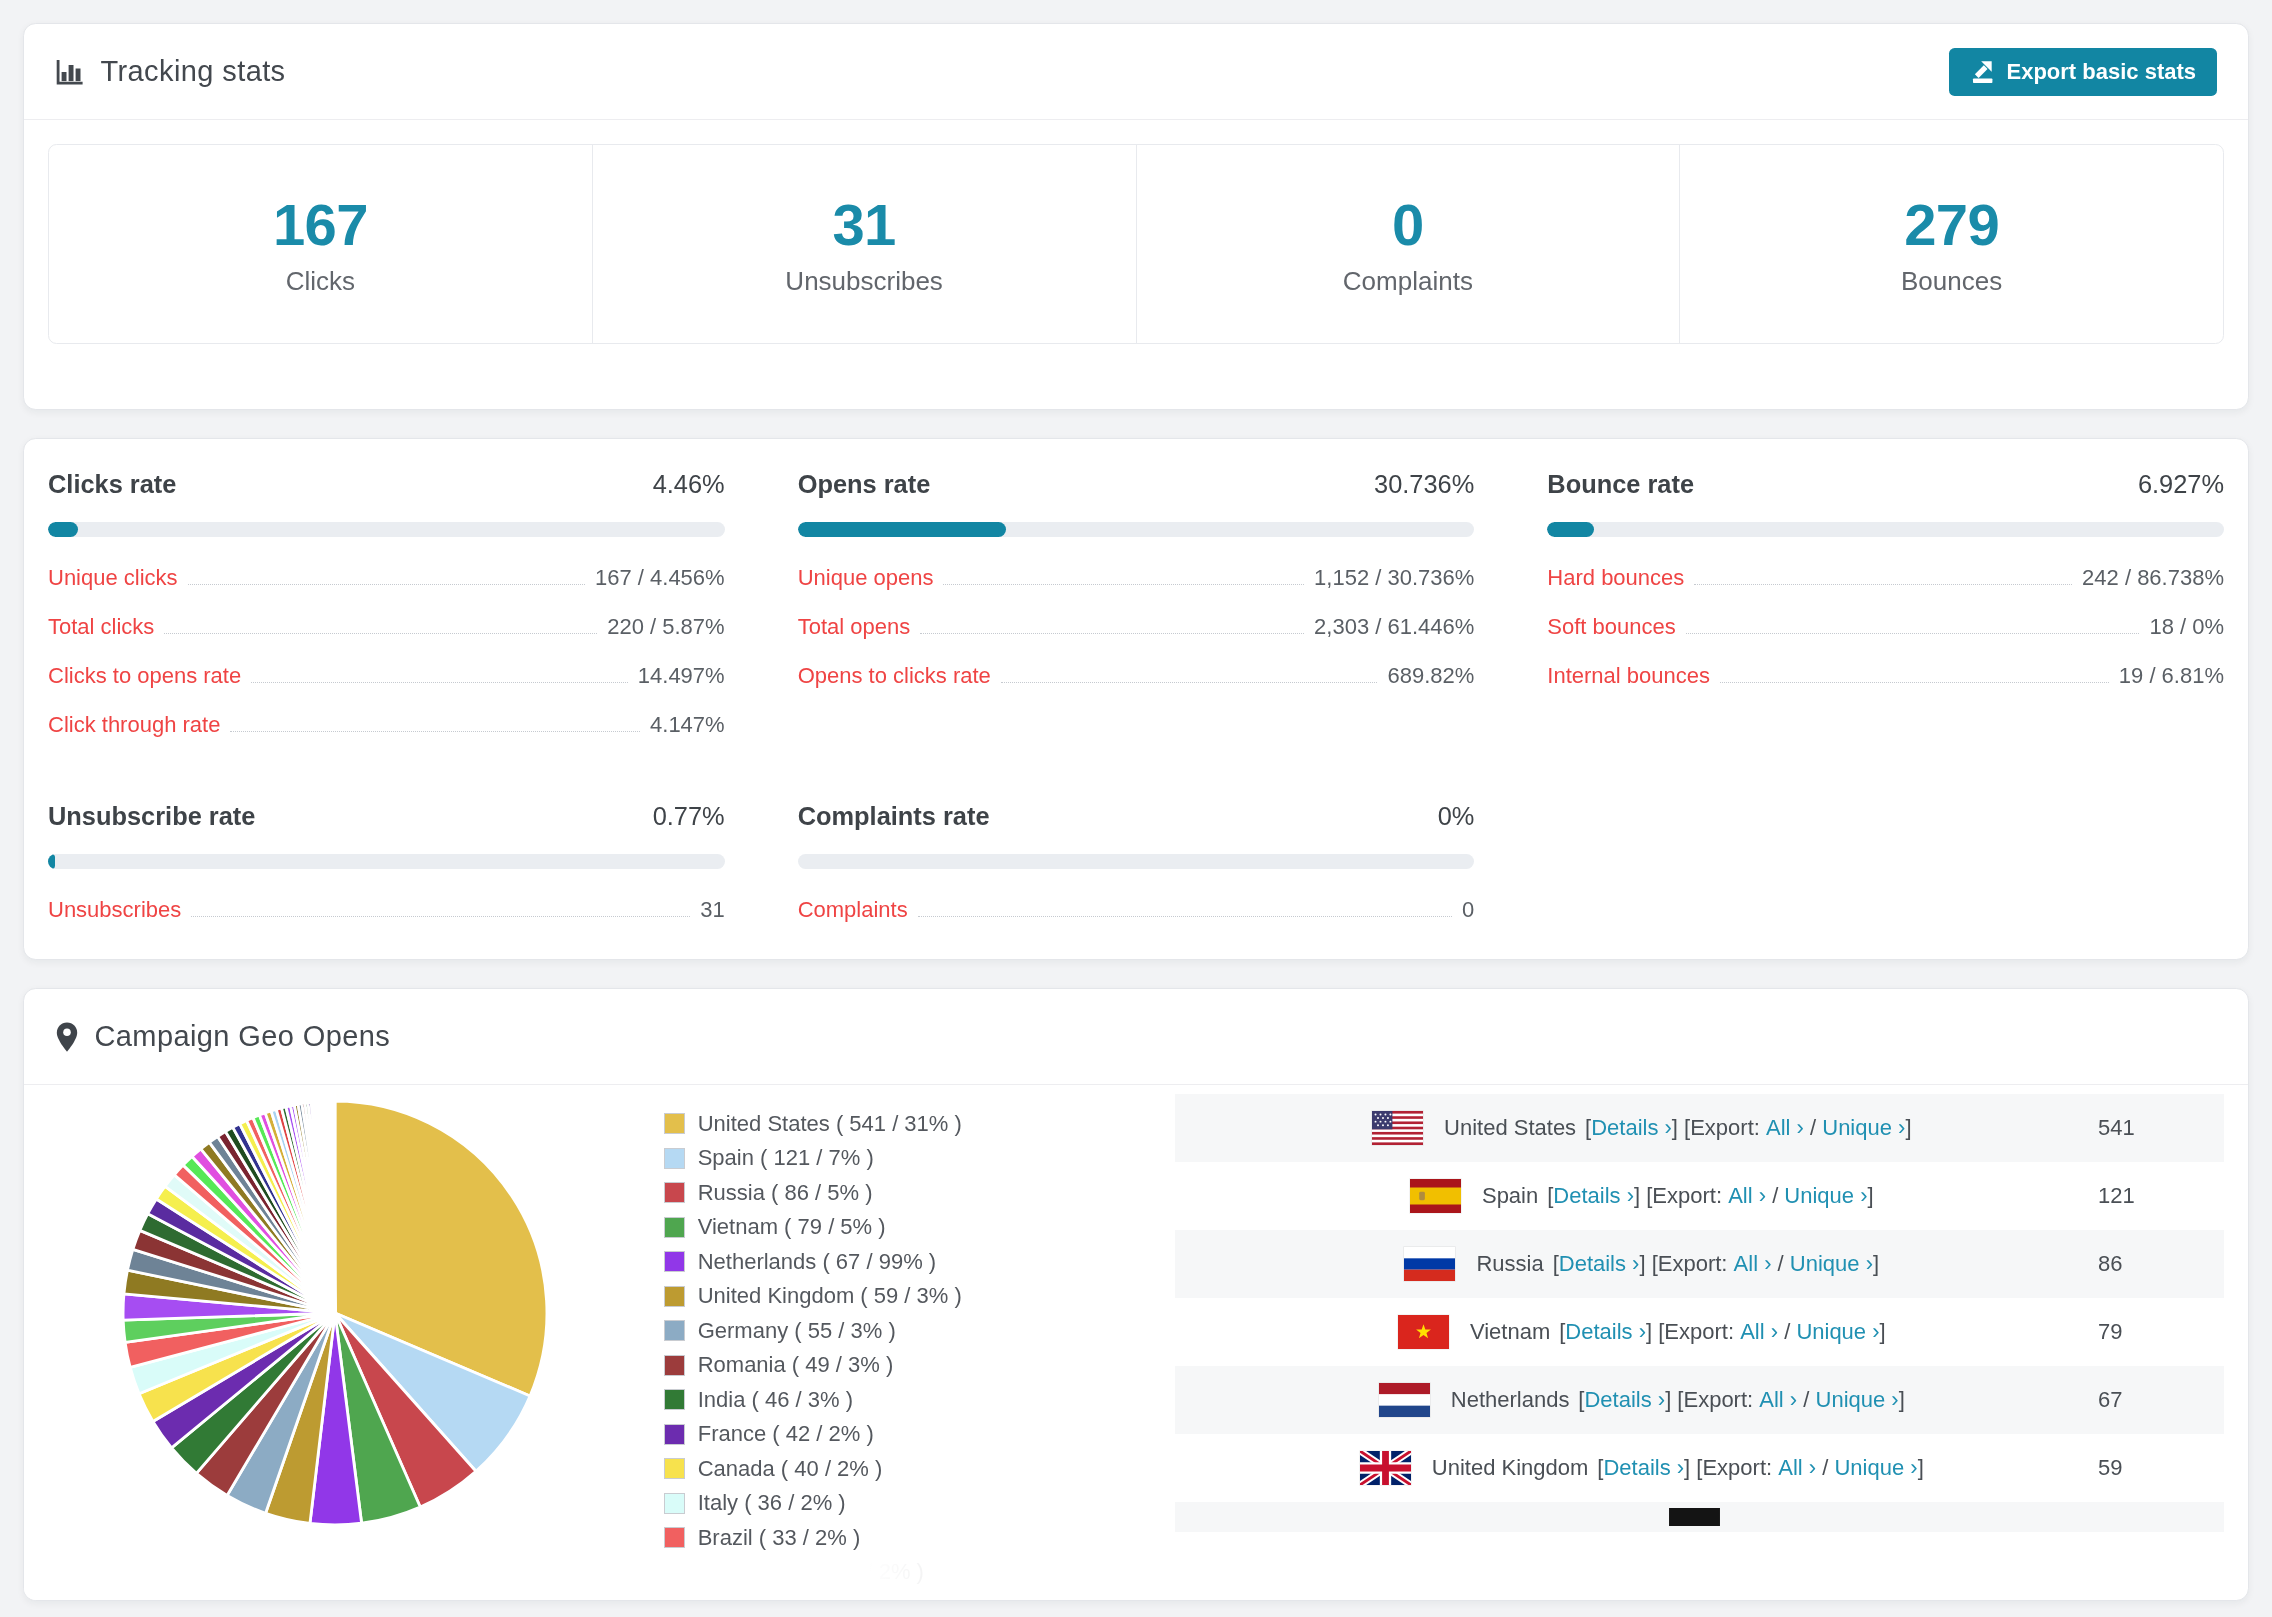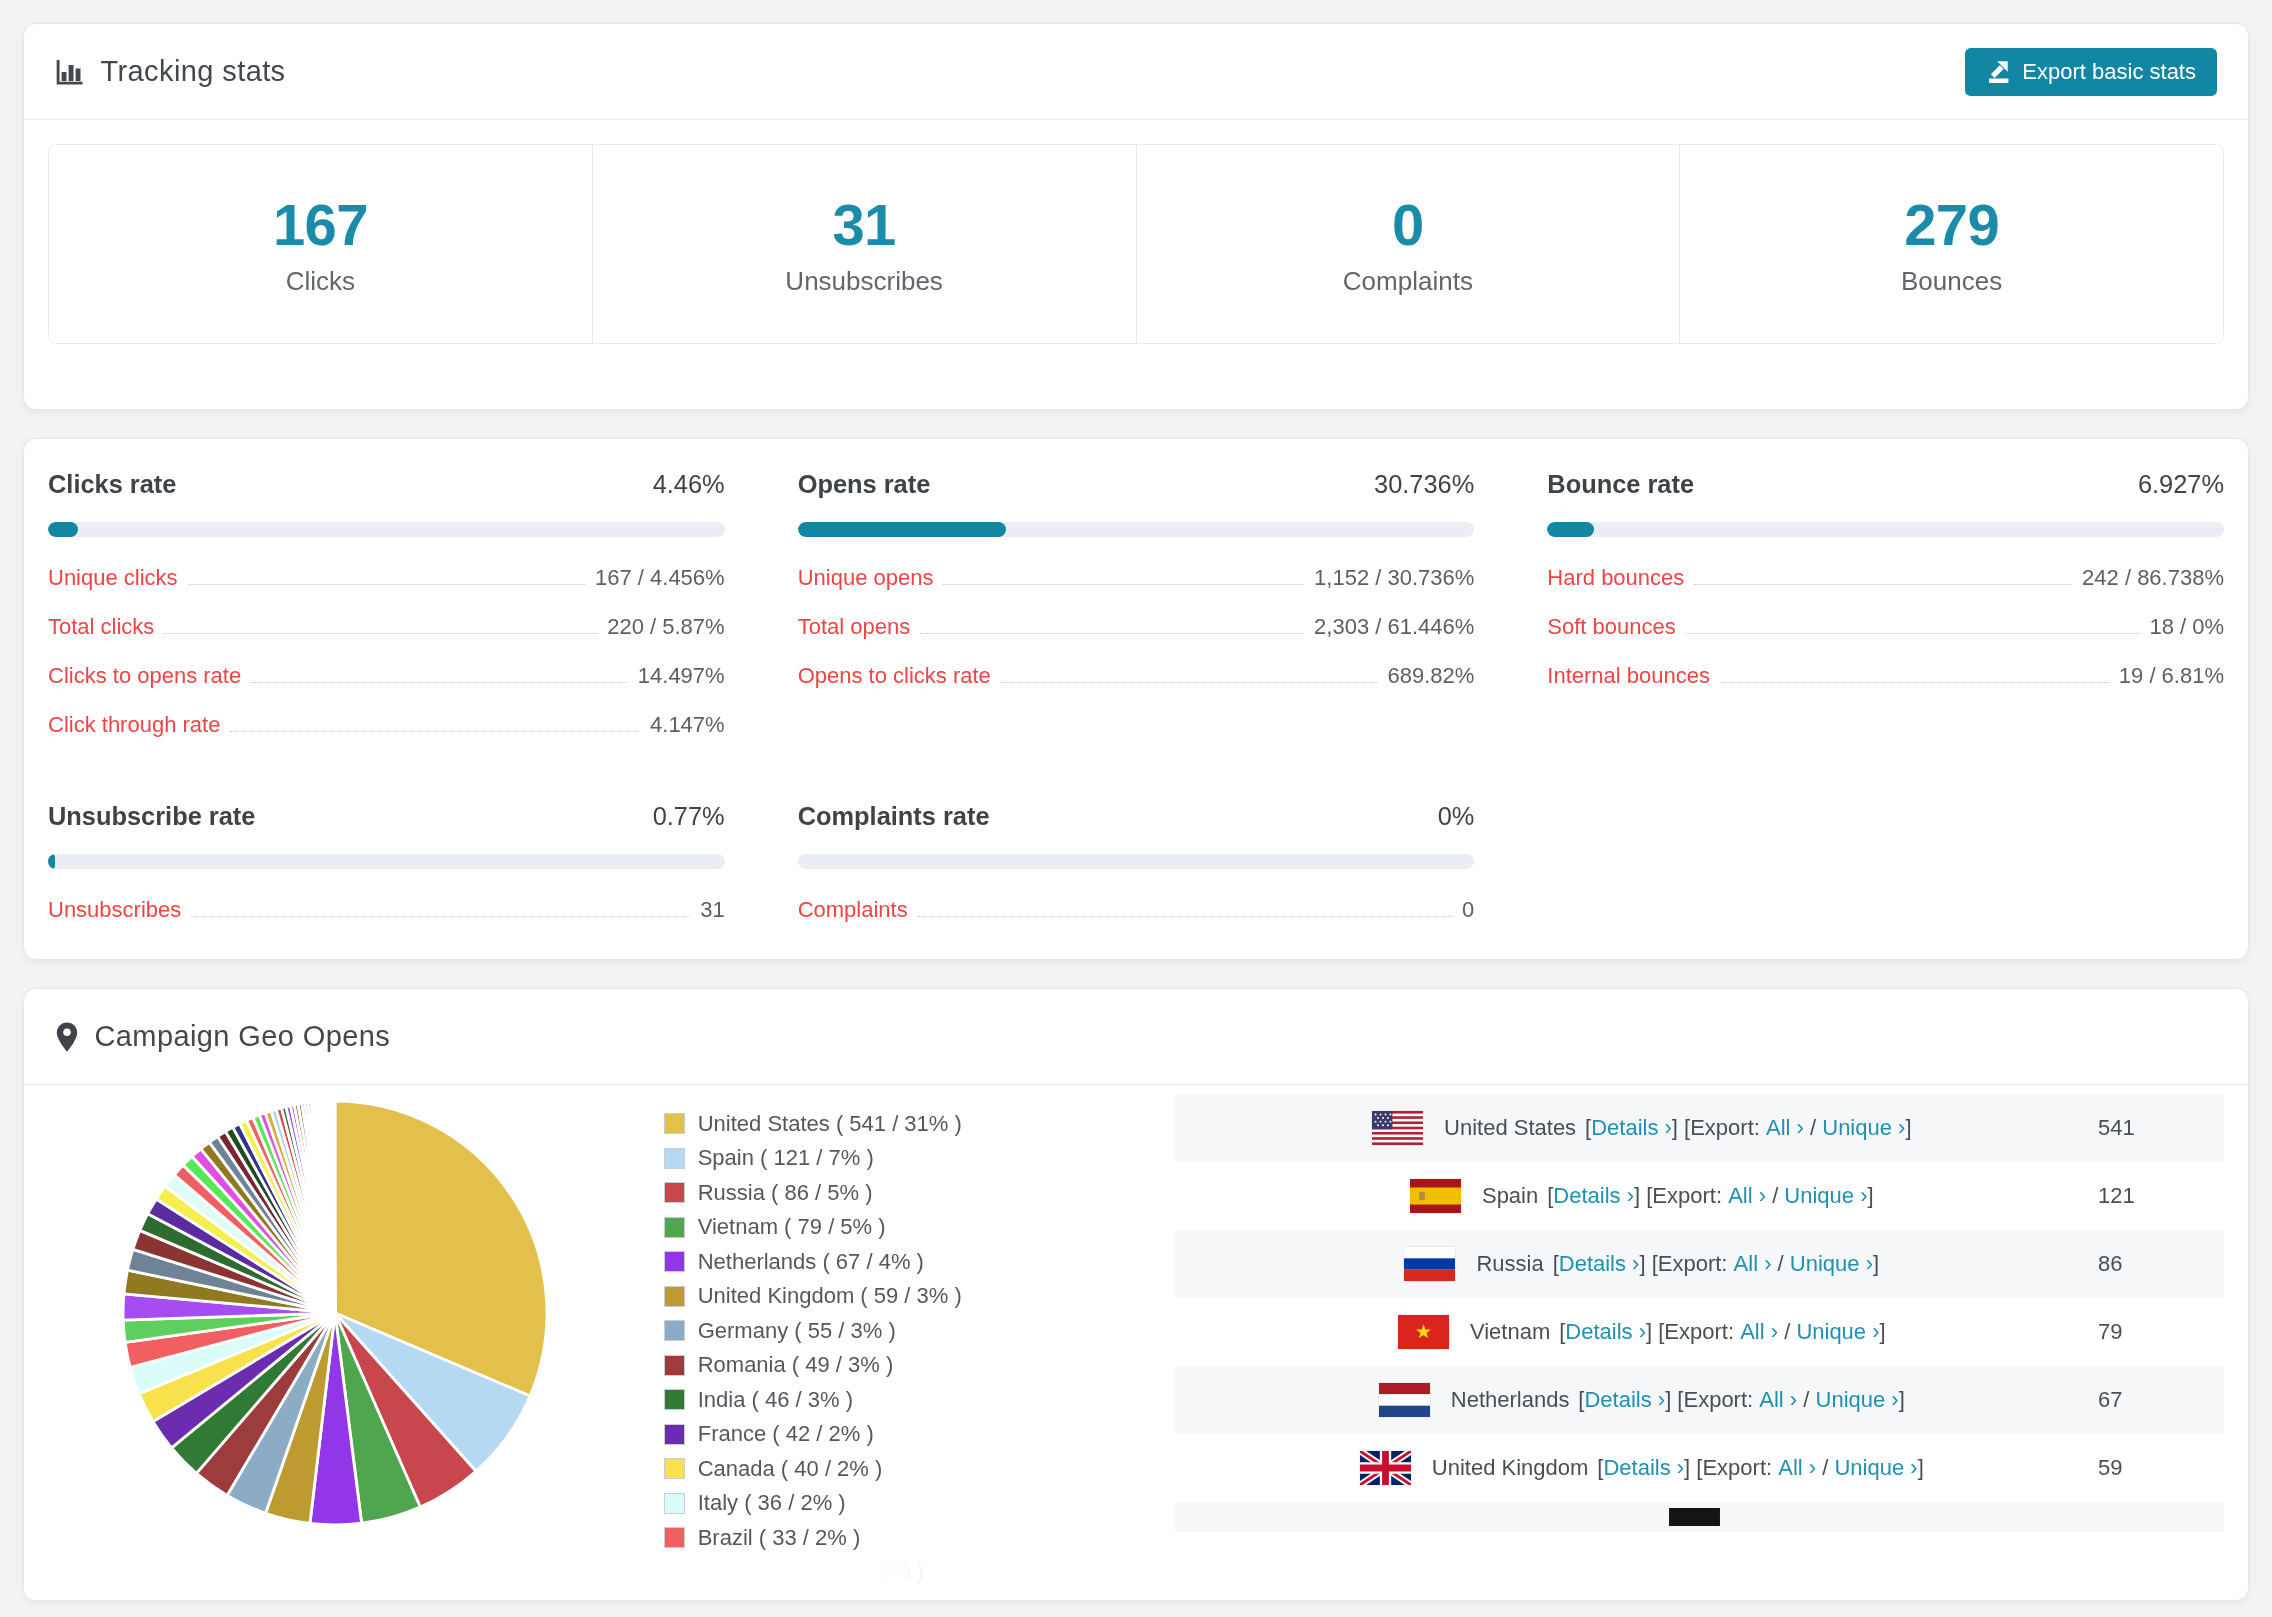--- a/index.html
+++ b/index.html
@@ -18,21 +18,21 @@
   #card-tracking{top:23px;height:387px;}
   #card-rates{top:438px;height:522px;}
   #card-geo{top:988px;height:613px;overflow:hidden;}
 
   .card-head{display:flex;align-items:center;height:96px;border-bottom:1.4px solid #ededf0;padding:0 31px;box-sizing:border-box;}
   .card-title{font-size:29px;color:#43484e;font-weight:500;letter-spacing:0.4px;margin-left:15.5px;white-space:nowrap;}
   .spacer{flex:1;}
   .btn{
     display:flex;align-items:center;gap:11.3px;background:#1286a3;color:#fff;
     font-size:22px;padding:0 21px;height:48px;border-radius:5.6px;border:none;
-    cursor:pointer;font-family:inherit;white-space:nowrap;
+    cursor:pointer;font-family:inherit;white-space:nowrap;font-weight:bold;
   }
 
   
   #summary-row{display:flex;margin:24px;height:200px;border:1.4px solid #e8eaee;border-radius:8.5px;box-sizing:border-box;}
   .sum-cell{flex:1;display:flex;flex-direction:column;align-items:center;justify-content:center;border-left:1.4px solid #e8eaee;}
   .sum-cell:first-child{border-left:none;}
   .sum-value{font-size:58px;font-weight:700;color:#1a8ba9;letter-spacing:-0.7px;}
   .sum-label{font-size:26px;color:#62666c;margin-top:8.5px;}
 
   
@@ -333,21 +333,21 @@
         <li class="li-item">
           <span class="swatch" style="background: rgb(200, 71, 77);"></span>
           <span class="li-label">Russia ( 86 / 5% )</span>
         </li>
         <li class="li-item">
           <span class="swatch" style="background: rgb(79, 166, 79);"></span>
           <span class="li-label">Vietnam ( 79 / 5% )</span>
         </li>
         <li class="li-item">
           <span class="swatch" style="background: rgb(145, 55, 232);"></span>
-          <span class="li-label">Netherlands ( 67 / 4% )</span>
+          <span class="li-label">Netherlands ( 67 / 99% )</span>
         </li>
         <li class="li-item">
           <span class="swatch" style="background: rgb(189, 155, 49);"></span>
           <span class="li-label">United Kingdom ( 59 / 3% )</span>
         </li>
         <li class="li-item">
           <span class="swatch" style="background: rgb(140, 171, 196);"></span>
           <span class="li-label">Germany ( 55 / 3% )</span>
         </li>
         <li class="li-item">

